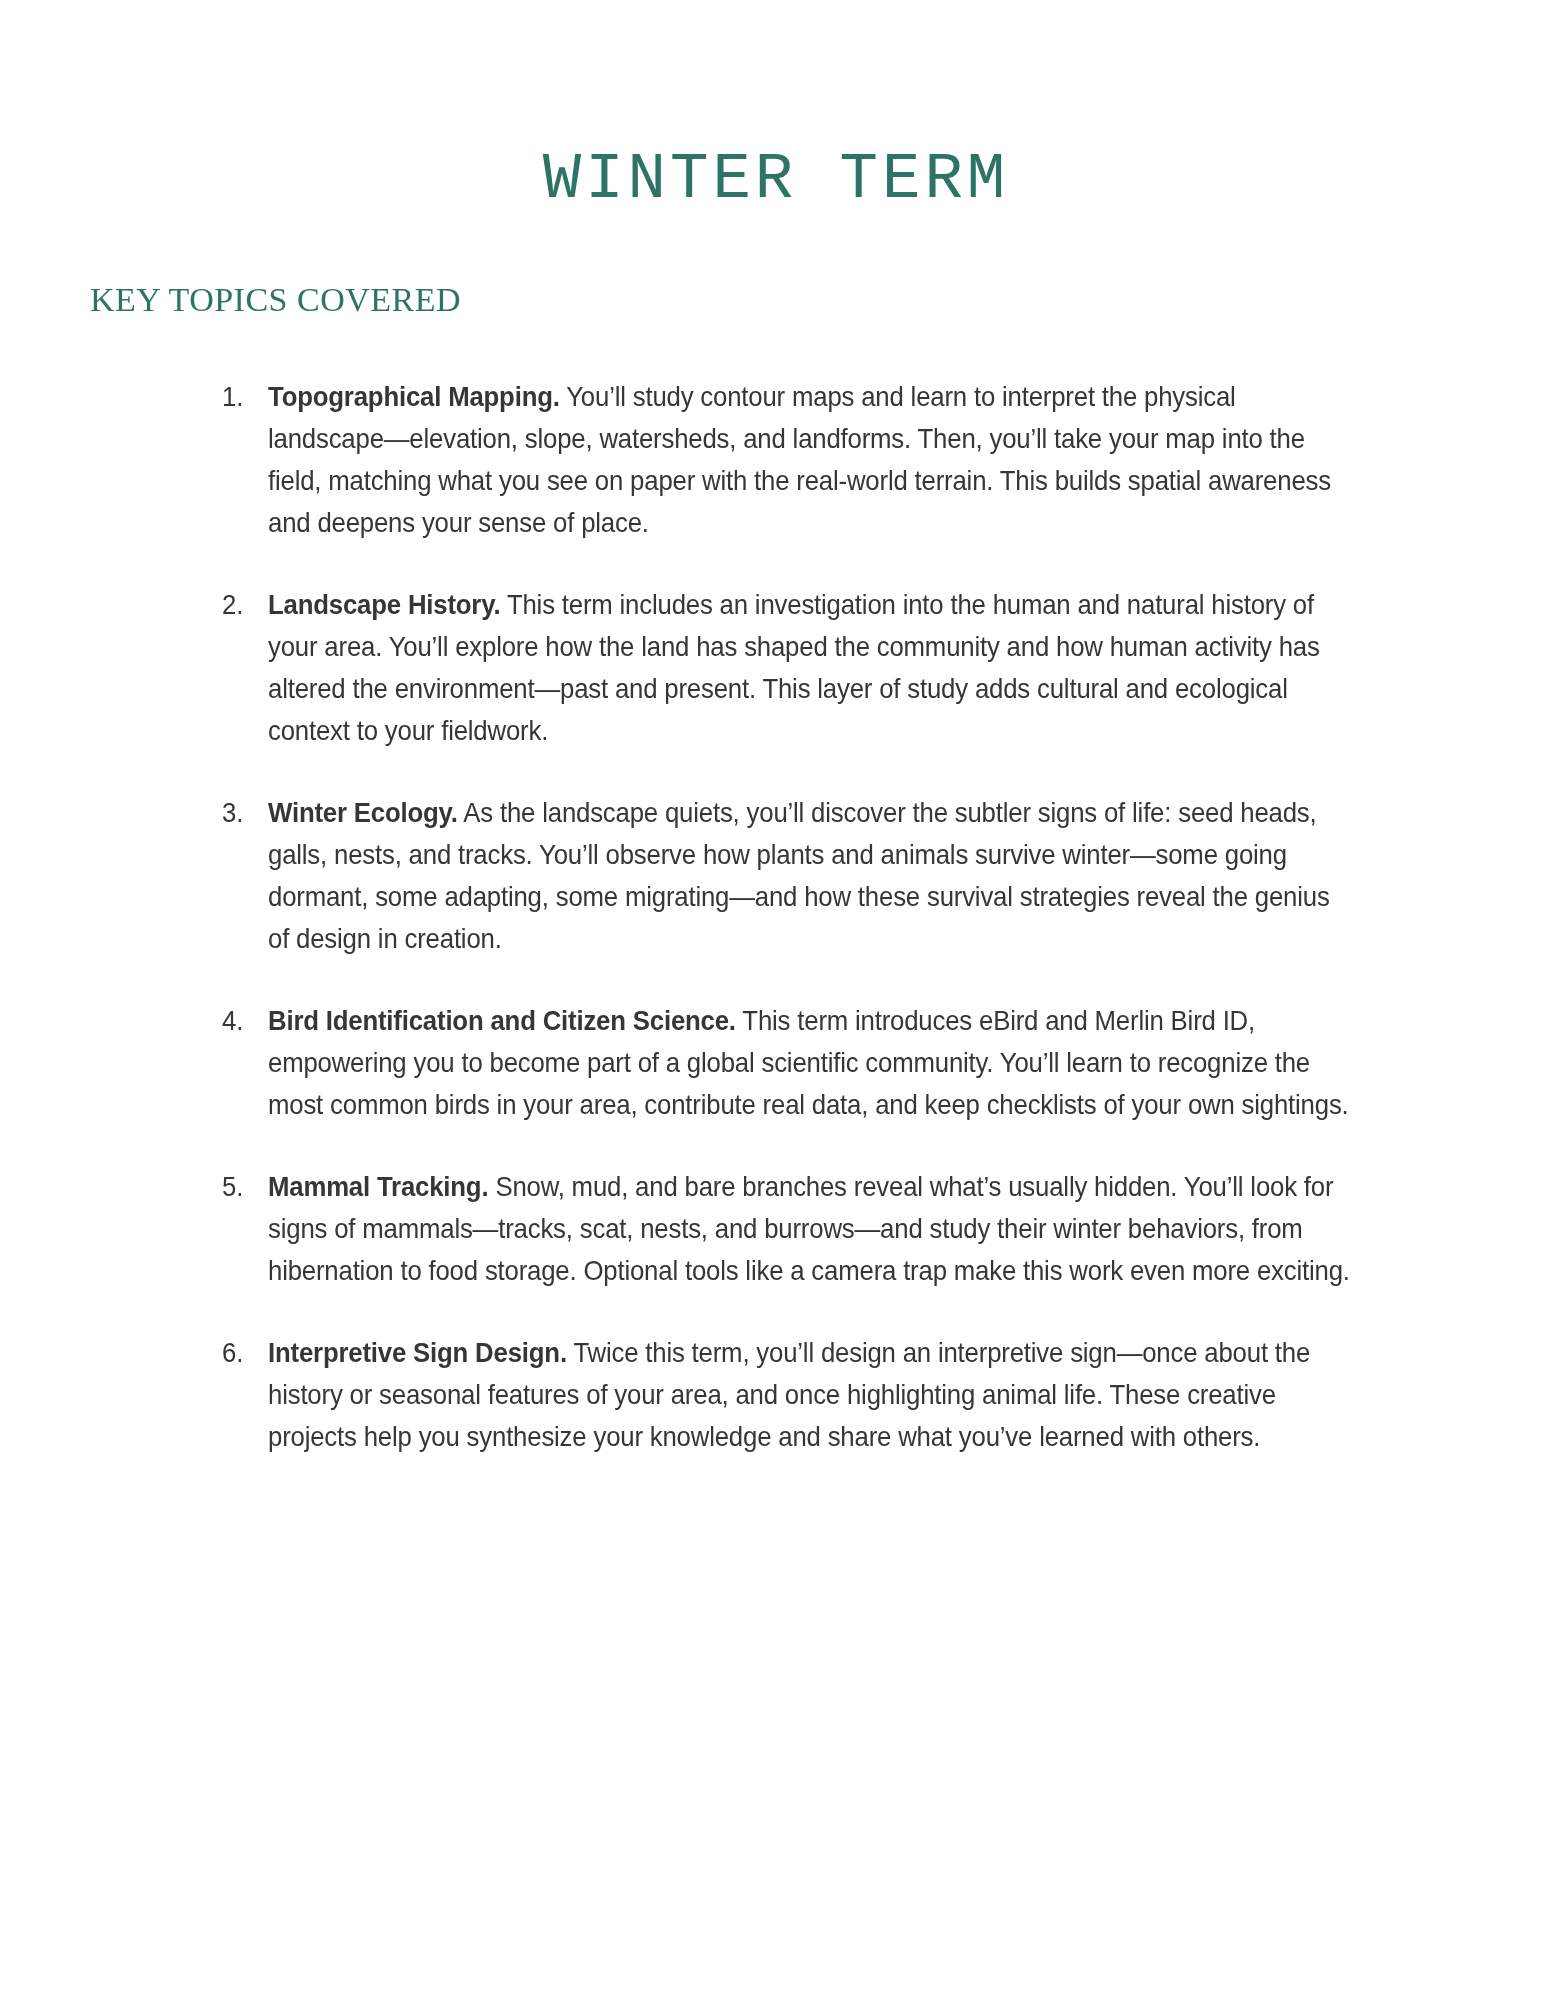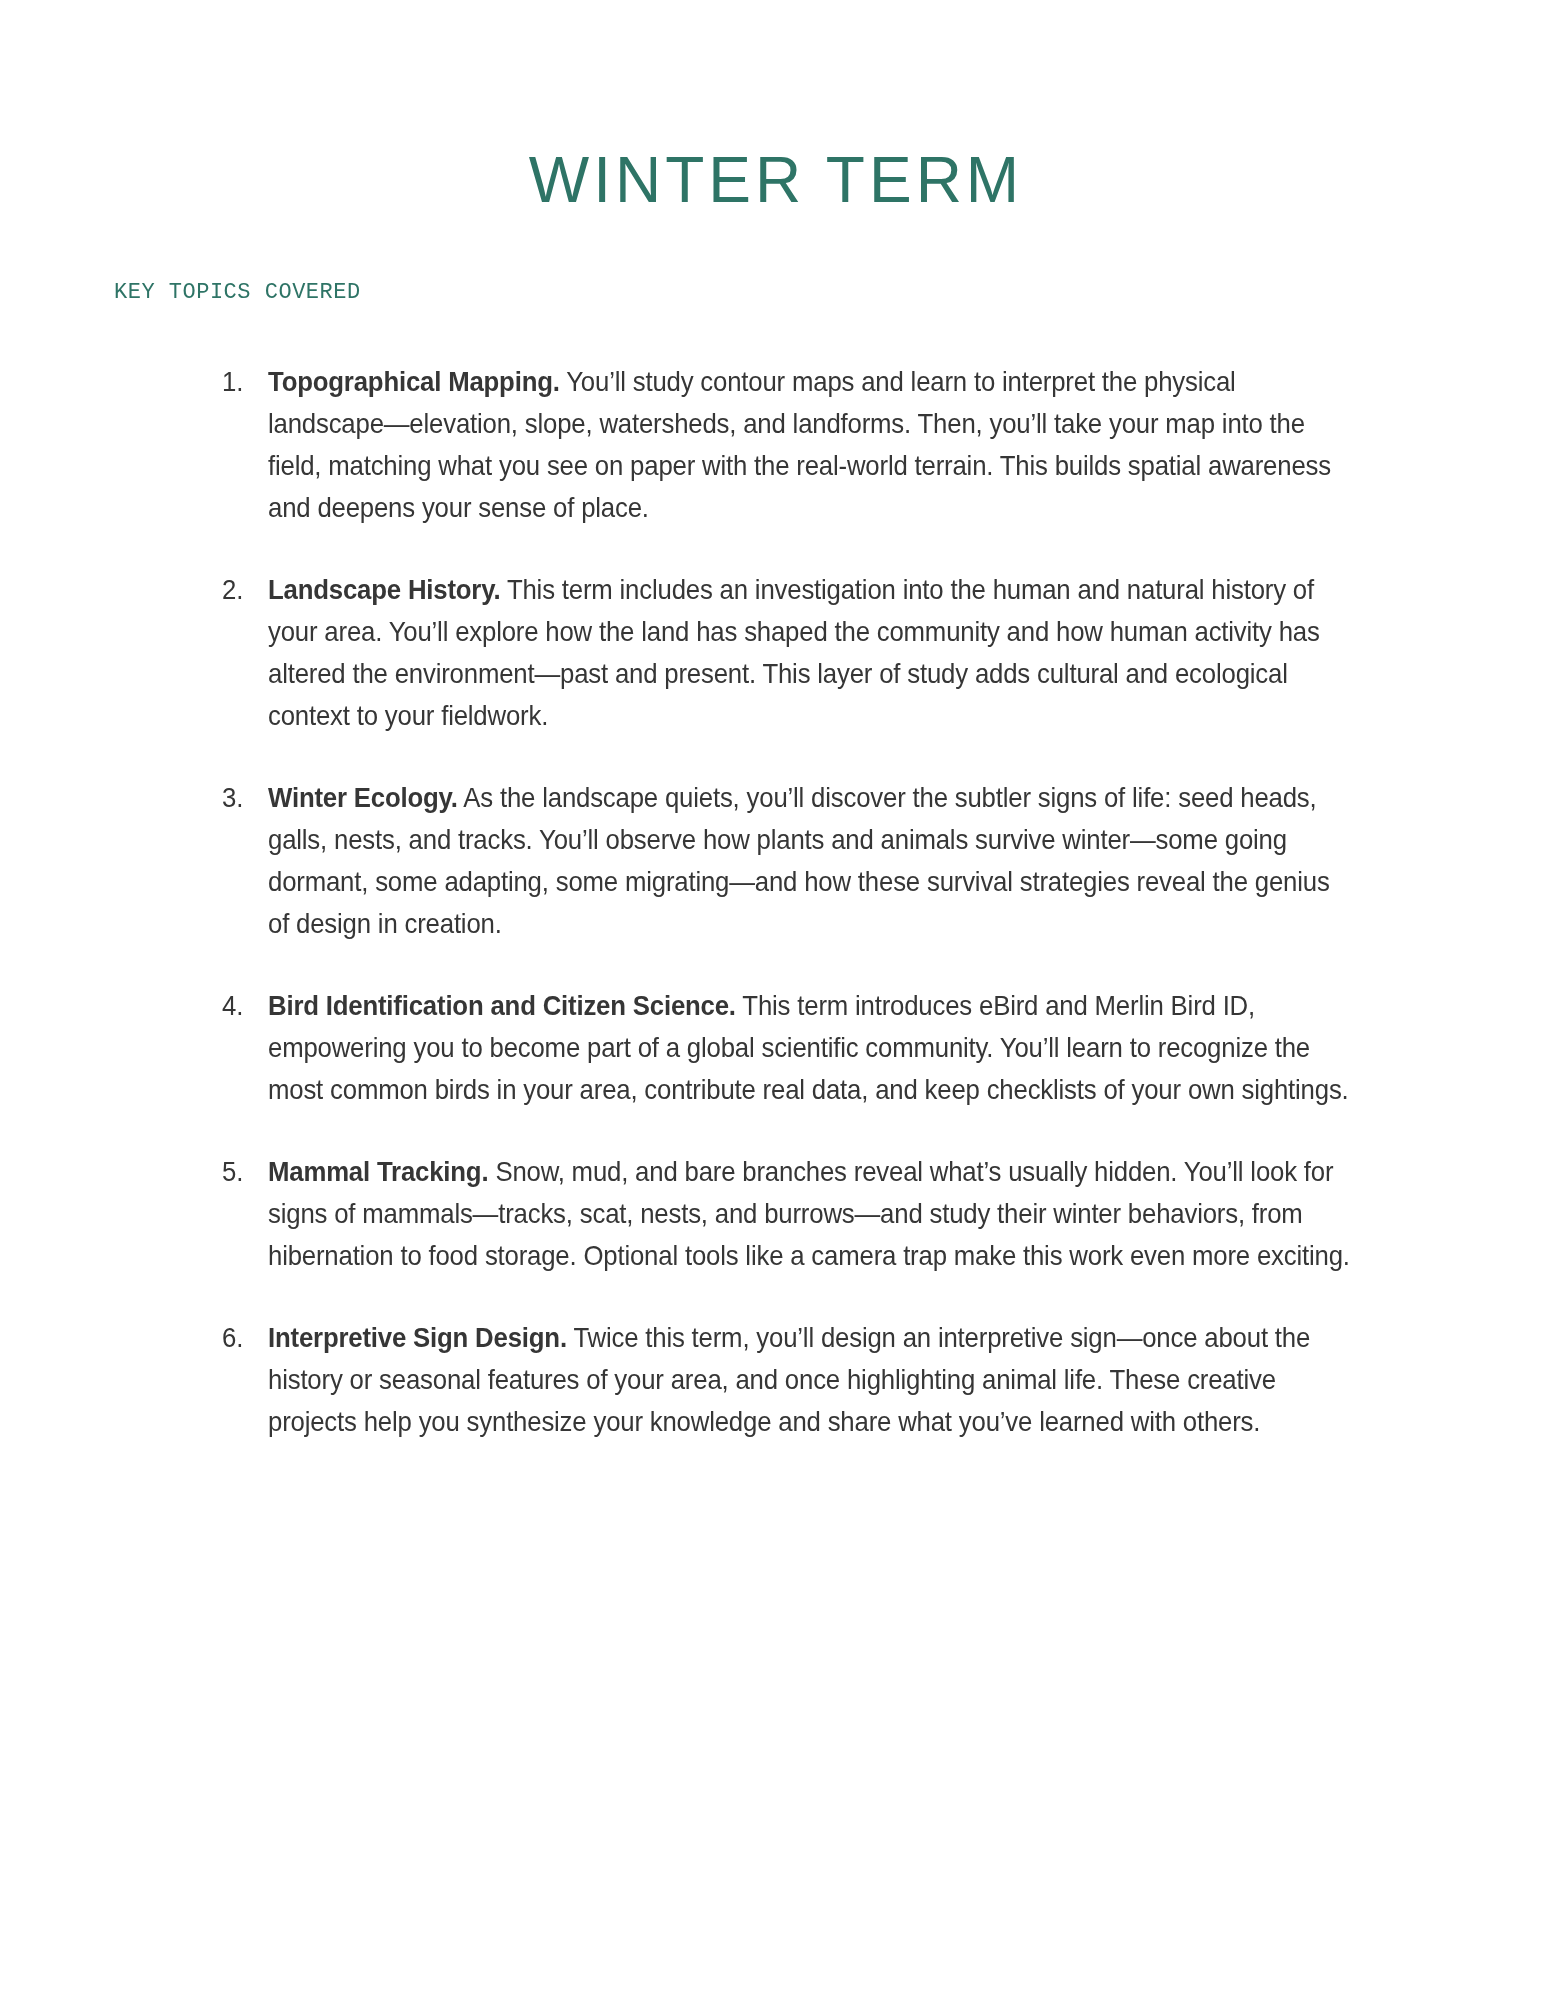--- a/index.html
+++ b/index.html
@@ -18,32 +18,32 @@
   }
   .page {
     width: 1552px;
     height: 2016px;
     background: var(--page-bg);
     position: relative;
   }
   .doc-title {
     margin-top: 148px;
     text-align: center;
-    font-family: Liberation Sans, sans-serif;
+    font-family: Liberation Mono, monospace;
     font-weight: 400;
     font-size: 64px;
     line-height: 1;
     letter-spacing: 4px;
     color: var(--accent);
   }
   .section-heading {
-    margin: 68px 0 0 114px;
-    font-family: Liberation Mono, monospace;
+    margin: 68px 0 0 90px;
+    font-family: Liberation Serif, serif;
     font-weight: 400;
-    font-size: 22px;
+    font-size: 34px;
     line-height: 1.2;
     letter-spacing: 0.5px;
     color: var(--accent);
   }
   
   .topics-list {
     list-style: none;
     margin: 55px 0 0 222px;
     width: 1226px;
     transform: scaleX(0.92);

